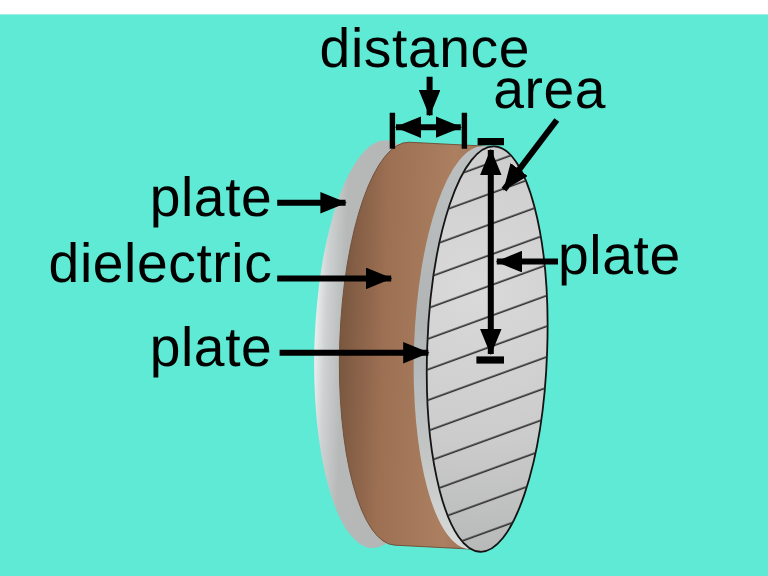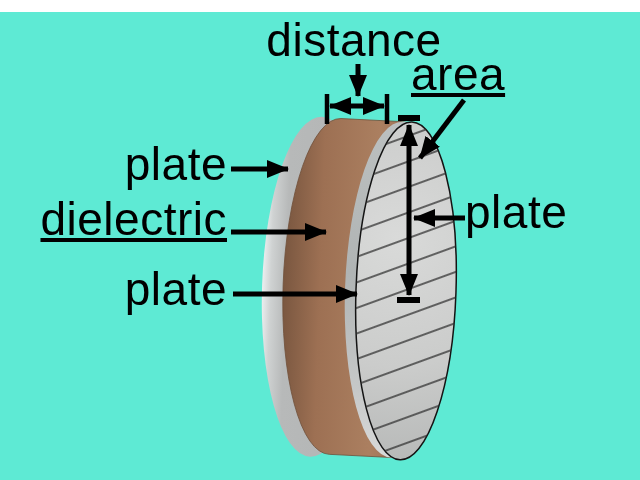--- a/index.html
+++ b/index.html
@@ -16,24 +16,24 @@
   .lbl {
     position: absolute;
     color: #000000;
     font-size: 46px;
     line-height: 46px;
     letter-spacing: 0.5px;
     white-space: nowrap;
     user-select: none;
   }
   .lbl-distance { left: 354px; top: 5px; transform: translateX(-50%); }
-  .lbl-area     { left: 411px; top: 39px; text-decoration: underline; }
+  .lbl-area     { left: 411px; top: 39px; }
   .lbl-radius   { left: 465px; top: 177px; }
   .lbl-plate-top    { right: 413px; top: 129px; text-align: right; }
-  .lbl-dielectric   { right: 413px; top: 184px; text-align: right; text-decoration: underline; }
+  .lbl-dielectric   { right: 413px; top: 184px; text-align: right; }
   .lbl-plate-bottom { right: 413px; top: 254px; text-align: right; }
 </style>
 </head>
 <body>
 
 <div class="stage">
 
   <svg width="640" height="480" viewBox="0 0 640 480">
     <defs>
       <linearGradient id="gBack" gradientUnits="userSpaceOnUse" x1="262" y1="277" x2="370" y2="277">

